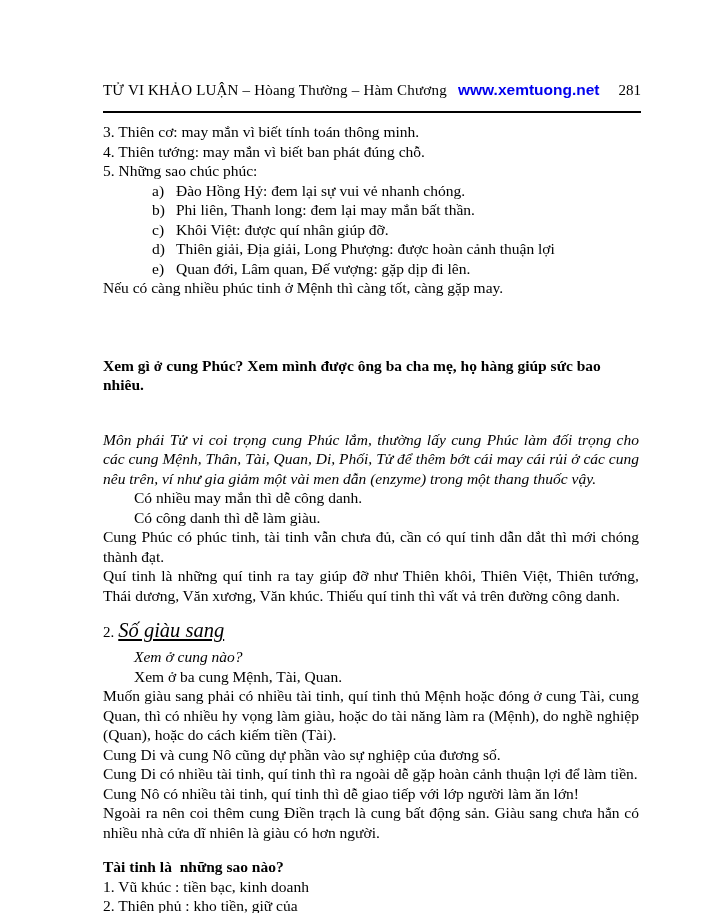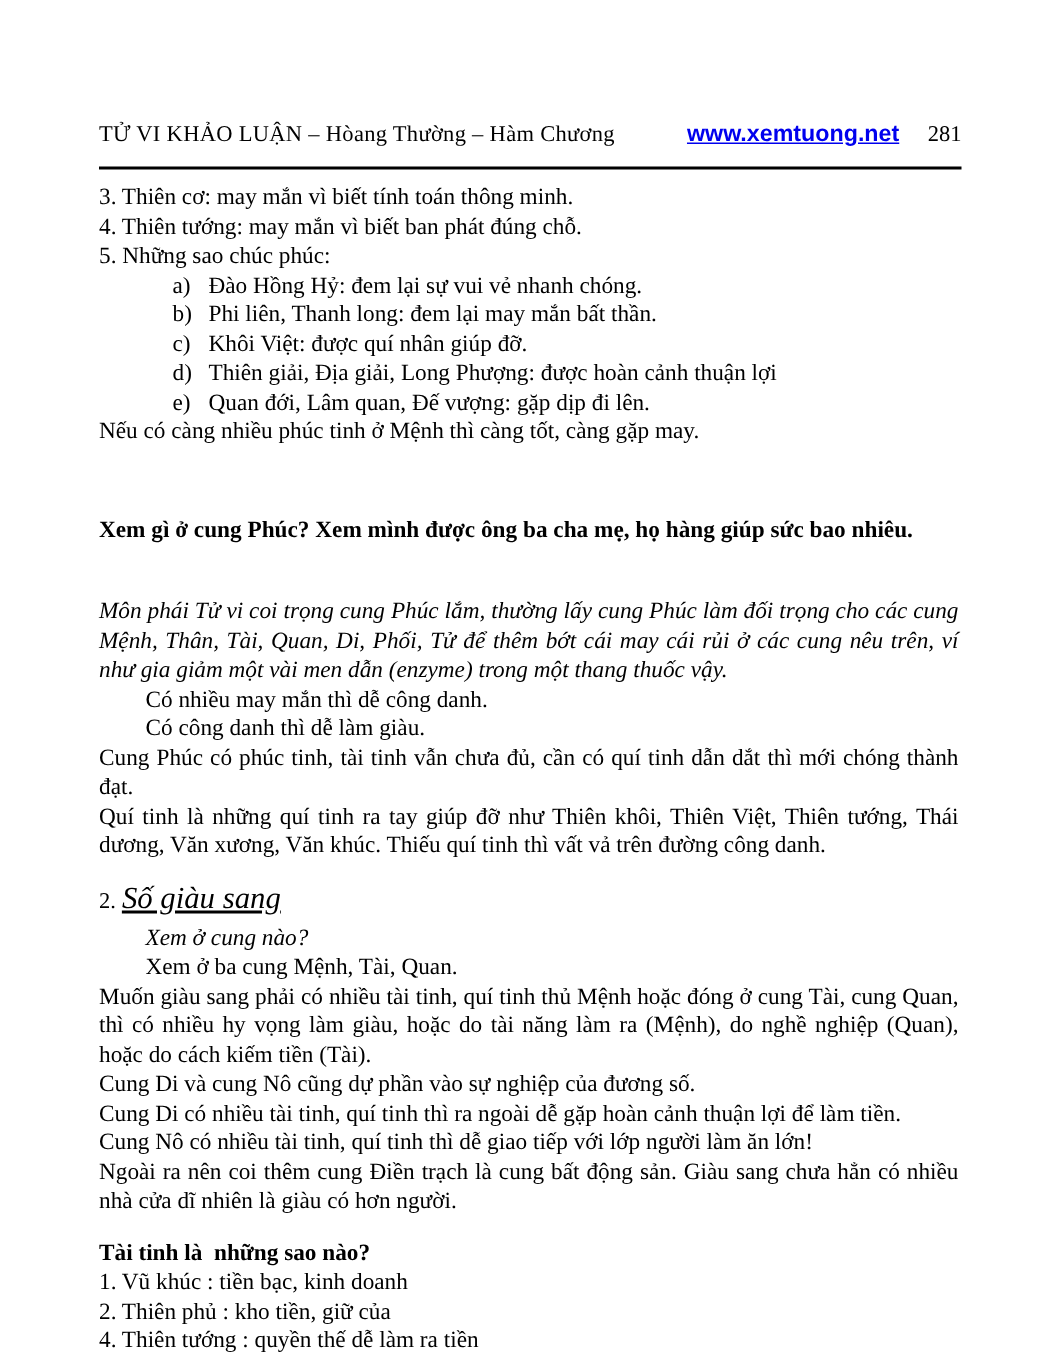--- a/index.html
+++ b/index.html
@@ -5,58 +5,58 @@
   html, body { margin: 0; padding: 0; background: #ffffff; }
   .page {
     position: relative;
     width: 705px;
     height: 913px;
     background: #ffffff;
     color: #000000;
     font-family: "Liberation Serif", serif;
     overflow: hidden;
     box-sizing: border-box;
+    padding-left: 37px;
   }
   .header {
     display: flex;
     justify-content: space-between;
     align-items: baseline;
     margin: 41px 64px 0 66px;
     font-size: 15px;
     line-height: 19px;
   }
   .header-title { letter-spacing: 0.2px; }
   .header-right { display: flex; align-items: baseline; }
   .header-link {
     font-family: "Liberation Sans", sans-serif;
     font-weight: bold;
     font-size: 15.5px;
     color: #0000ee;
-    text-decoration: underline;
     cursor: pointer;
   }
   .page-number { margin-left: 19px; font-size: 15px; margin-top: 40px; }
   .rule {
     border: none;
     border-top: 2px solid #000000;
     margin: 11px 64px 9px 66px;
   }
   .bodytext {
     margin: 0 66px 0 66px;
     font-size: 15.5px;
     line-height: 19.5px;
   }
   .line { }
   .subitem { padding-left: 49px; display: flex; }
   .subitem .marker { flex: 0 0 24px; }
   .indent { padding-left: 31px; }
   .just { text-align: justify; }
   .bold-heading {
     font-weight: bold;
-    margin-top: 46px;
+    margin-top: 58px;
     white-space: pre-wrap;
   }
   .italic-para {
     font-style: italic;
     text-align: justify;
     margin-top: 35px;
   }
   .section-heading { margin-top: 10px; line-height: 30px; }
   .section-number { font-size: 15px; margin-right: 4px; }
   .section-title { font-size: 20.5px; font-style: italic; text-decoration: underline; }

